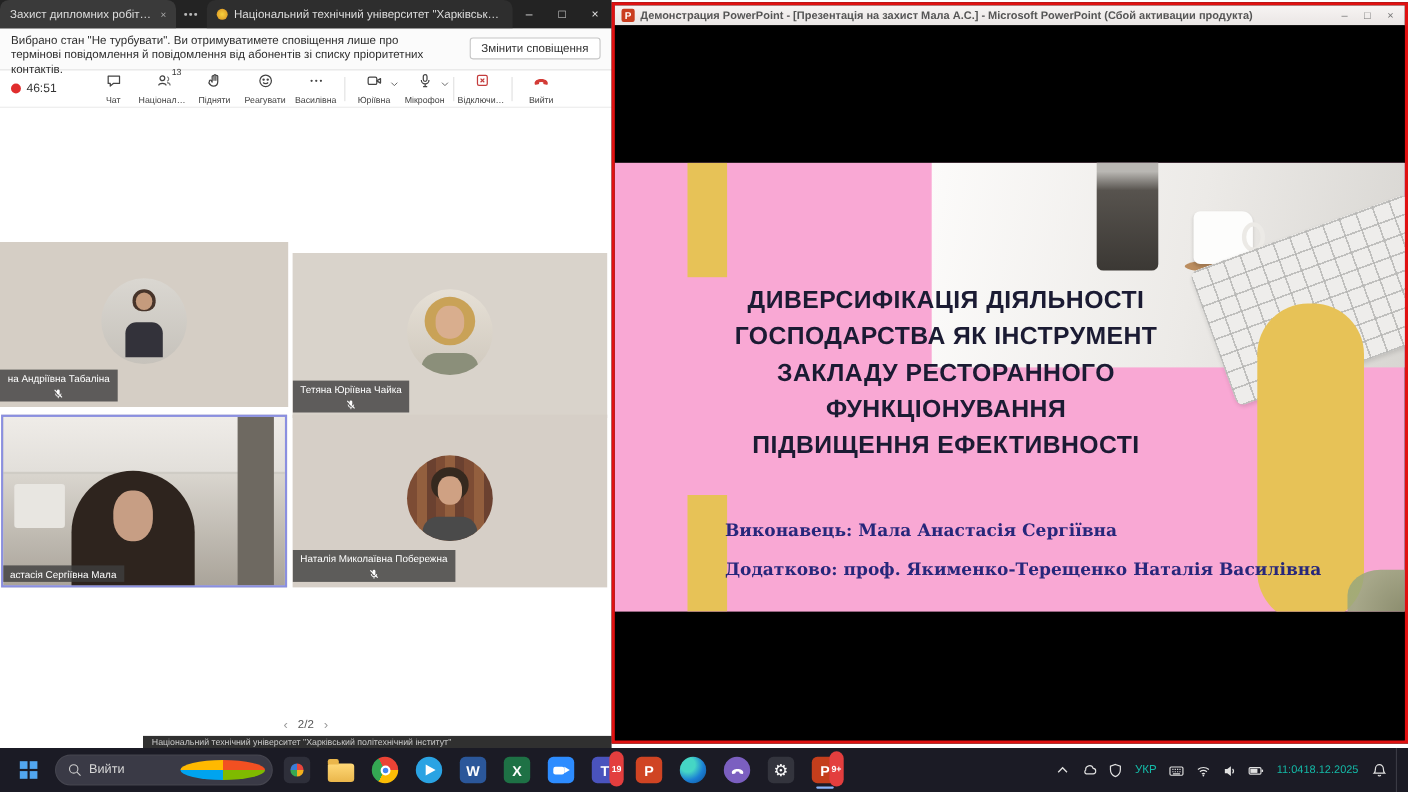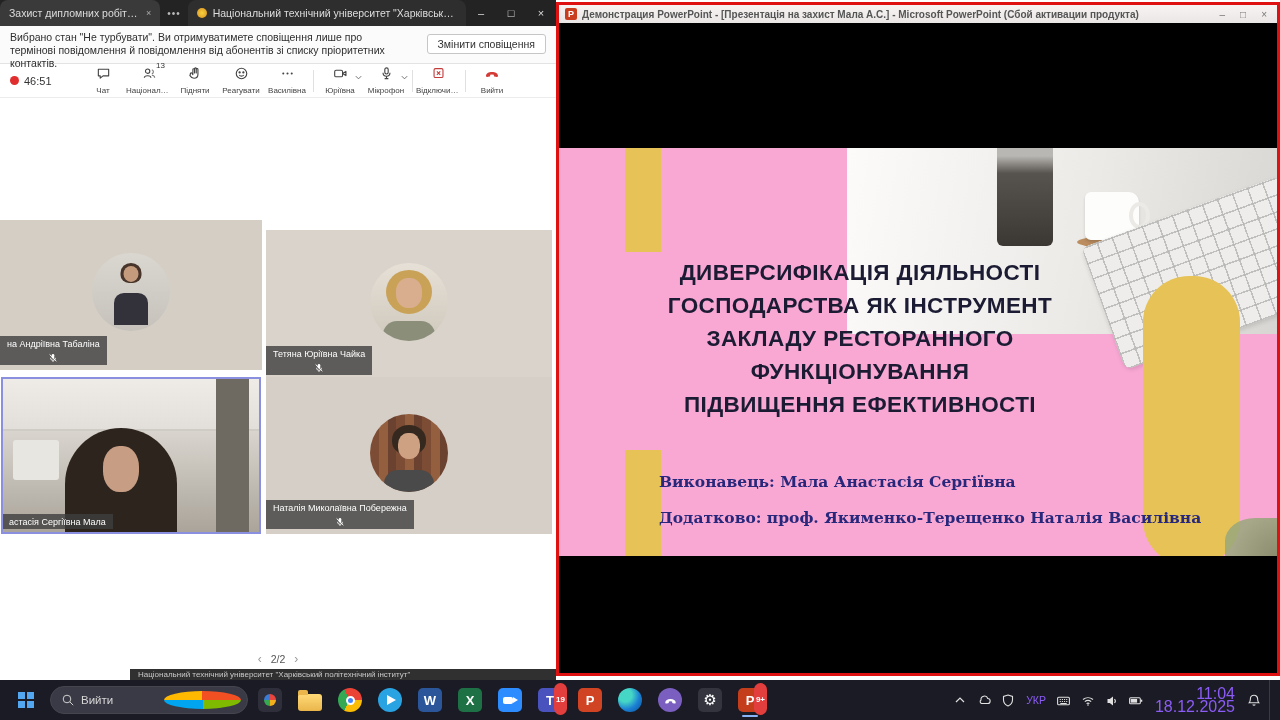--- a/index.html
+++ b/index.html
@@ -116,24 +116,24 @@
   .ic.zoomapp { background:#2d8cff; }
   .zcam { position:relative; width:10px; height:7px; background:#fff; border-radius:2px; margin-right:4px; }
   .zcam::after { content:''; position:absolute; right:-5px; top:0; border-left:5px solid #fff; border-top:3.5px solid transparent; border-bottom:3.5px solid transparent; }
   .ic.teams { background:#4a53bd; }
   .ic.ppt { background:#d04423; }
   .ic.edge { background:radial-gradient(circle at 30% 30%,#45d6c5 0 28%,#1b7fd4 60%,#0b4f94); border-radius:50%; }
   .ic.viber { background:#7b5fc0; border-radius:50%; }
   .ic.gear { background:#33343d; font-size:15px; font-weight:normal; }
   .ic.ppt2 { background:#c43e1c; }
   .badge { position:absolute; top:1px; right:1px; min-width:13px; height:13px; border-radius:7px; background:#e33e3e; color:#fff; font-size:8px; font-weight:bold; display:flex; align-items:center; justify-content:center; padding:16px 2px; }
-  .tray { margin-left:auto; display:flex; align-items:center; gap:2px; color:#8b5cf6; }
+  .tray { margin-left:auto; display:flex; align-items:center; gap:2px; color:#14b8a6; }
   .tico { width:22px; height:30px; display:flex; align-items:center; justify-content:center; }
   .lang { font-size:10.5px; padding:0 5px; }
-  .dt { display:flex; flex-direction:column; align-items:flex-end; justify-content:center; font-size:16px; line-height:13px; padding:0 6px; }
+  .dt { display:flex; flex-direction:row; align-items:flex-end; justify-content:center; font-size:10px; line-height:13px; padding:0 6px; }
   .sliver { width:5px; height:40px; border-left:1px solid #3a3a44; margin-left:2px; }
 </style>
 </head>
 <body>
 
 <div id="screen">
 
   <div id="leftwin">
 
     <div class="tabbar">

